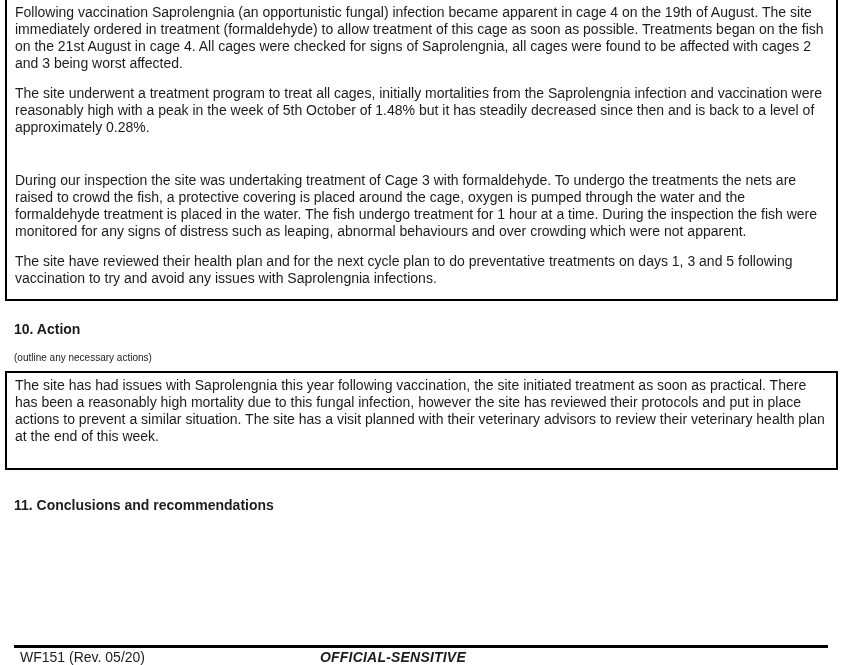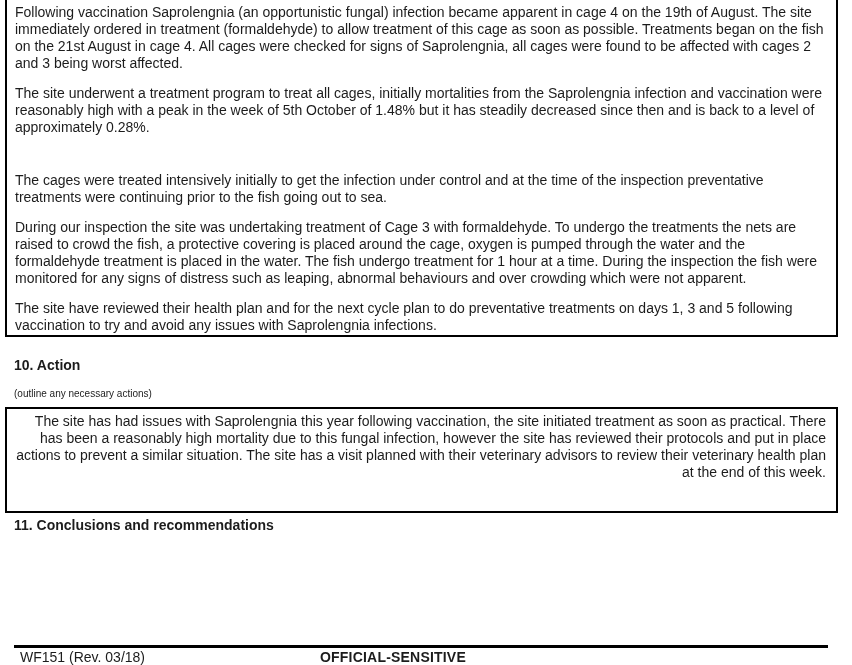--- a/index.html
+++ b/index.html
@@ -21,82 +21,82 @@
     margin-top: -2px;          
     width: 833px;
     padding: 4px 10px 1px 8px;
   }
   p.body-text {
     font-size: 14px;
     line-height: 17px;
     margin: 0 0 13px 0;
   }
   .blank-line { height: 10px; margin-bottom: 13px; }
-  .findings-box p.body-text:last-child { margin-bottom: 0; }
+  .findings-box p.body-text:last-child { margin-bottom: 11px; }
 
   .section-heading {
     font-size: 14px;
     line-height: 17px;
     font-weight: bold;
     margin: 20px 0 11px 14px;
   }
   .hint-text {
     font-size: 10px;
     line-height: 17px;
     margin: 0 0 5px 14px;
   }
   .action-box {
     margin-left: 5px;
     width: 833px;
     padding: 4px 10px 14px 8px;
   }
-  .action-box p.body-text { margin-bottom: 16px; text-align: right; }
+  .action-box p.body-text { margin-bottom: 9px; }
 
-  .conclusions-heading { margin-top: 4px; }
+  .conclusions-heading { margin-top: 27px; }
 
   .footer-divider {
     position: absolute;
     left: 14px; top: 645px;
     width: 814px; height: 3px;
     background: #000;
   }
   .footer-ref {
     position: absolute;
     left: 20px; top: 650px;
     font-size: 14px; line-height: 15px;
   }
   .footer-classification {
     position: absolute;
     left: 320px; top: 650px;
     font-size: 14px; line-height: 15px;
     font-weight: bold;
     letter-spacing: 0.2px;
+    font-style: italic;
   }
 </style>
 </head>
 <body>
 
 <div class="page">
 
   <div class="box findings-box">
     <p class="body-text">Following vaccination Saprolengnia (an opportunistic fungal) infection became apparent in cage 4 on the 19th of August. The site immediately ordered in treatment (formaldehyde) to allow treatment of this cage as soon as possible. Treatments began on the fish on the 21st August in cage 4. All cages were checked for signs of Saprolengnia, all cages were found to be affected with cages 2 and 3 being worst affected.</p>
     <p class="body-text">The site underwent a treatment program to treat all cages, initially mortalities from the Saprolengnia infection and vaccination were reasonably high with a peak in the week of 5th October of 1.48% but it has steadily decreased since then and is back to a level of approximately 0.28%.</p>
     <div class="blank-line"></div>
-    <p class="body-text">The cages were treated intensively initially to get the infection under control and at the time of the inspection preventative treatments were continuing prior to the fish going out to sea.</p>
     <p class="body-text">During our inspection the site was undertaking treatment of Cage 3 with formaldehyde. To undergo the treatments the nets are raised to crowd the fish, a protective covering is placed around the cage, oxygen is pumped through the water and the formaldehyde treatment is placed in the water. The fish undergo treatment for 1 hour at a time. During the inspection the fish were monitored for any signs of distress such as leaping, abnormal behaviours and over crowding which were not apparent.</p>
     <p class="body-text">The site have reviewed their health plan and for the next cycle plan to do preventative treatments on days 1, 3 and 5 following vaccination to try and avoid any issues with Saprolengnia infections.</p>
   </div>
 
   <div class="section-heading">10. Action</div>
 
   <p class="hint-text">(outline any necessary actions)</p>
 
   <div class="box action-box">
     <p class="body-text">The site has had issues with Saprolengnia this year following vaccination, the site initiated treatment as soon as practical. There has been a reasonably high mortality due to this fungal infection, however the site has reviewed their protocols and put in place actions to prevent a similar situation. The site has a visit planned with their veterinary advisors to review their veterinary health plan at the end of this week.</p>
   </div>
 
   <div class="section-heading conclusions-heading">11. Conclusions and recommendations</div>
 
   <div class="footer-divider"></div>
-  <span class="footer-ref">WF151 (Rev. 03/18)</span>
+  <span class="footer-ref">WF151 (Rev. 05/20)</span>
   <span class="footer-classification">OFFICIAL-SENSITIVE</span>
 
 </div>
 
 </body></html>

